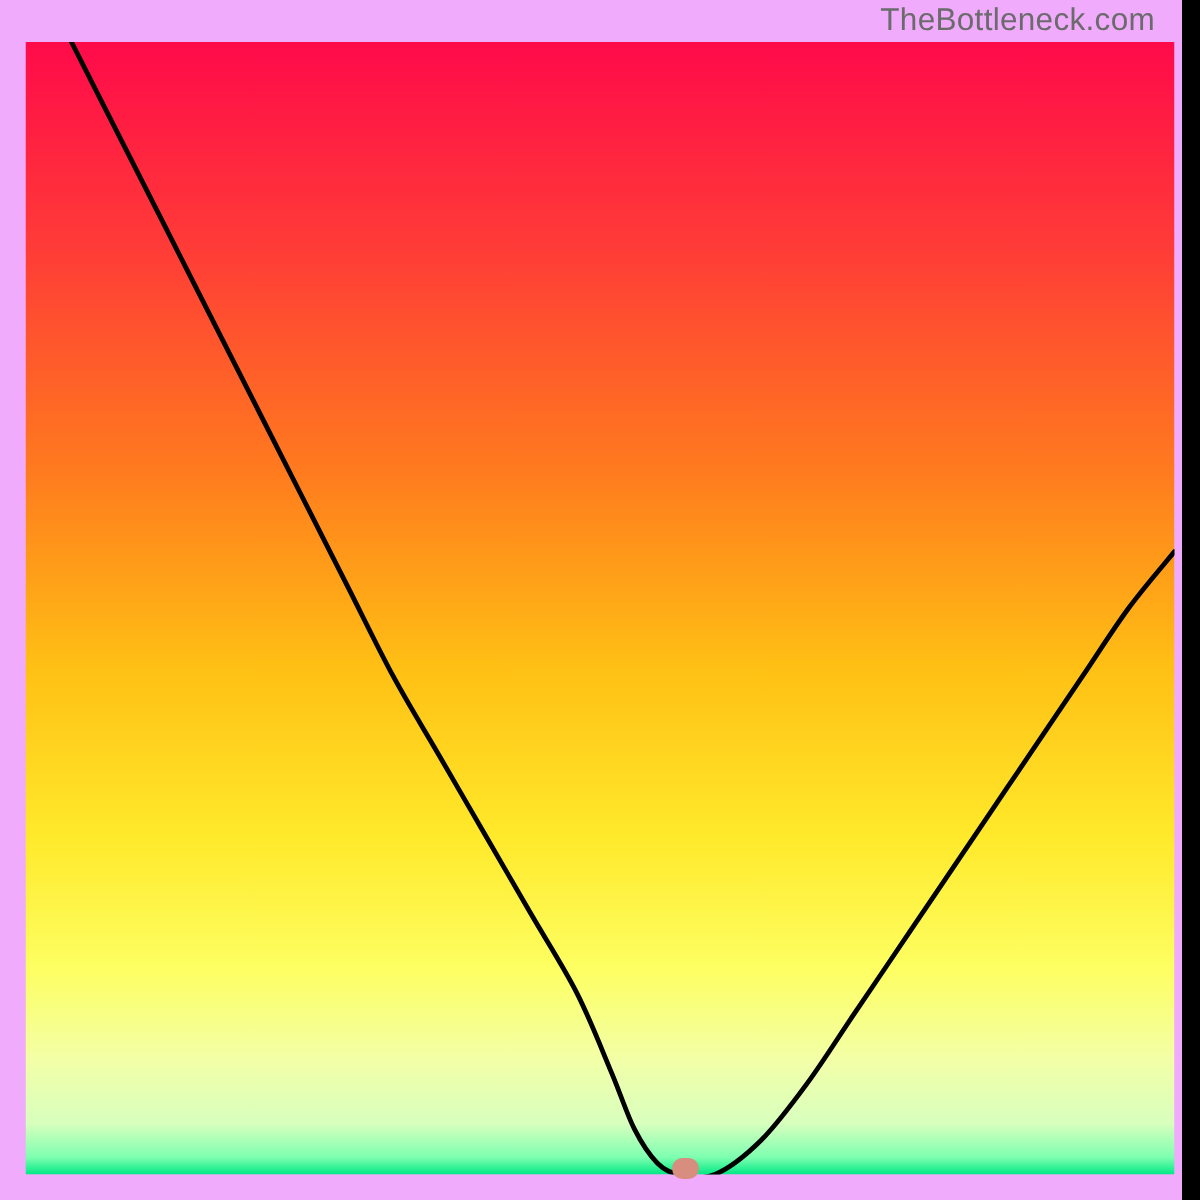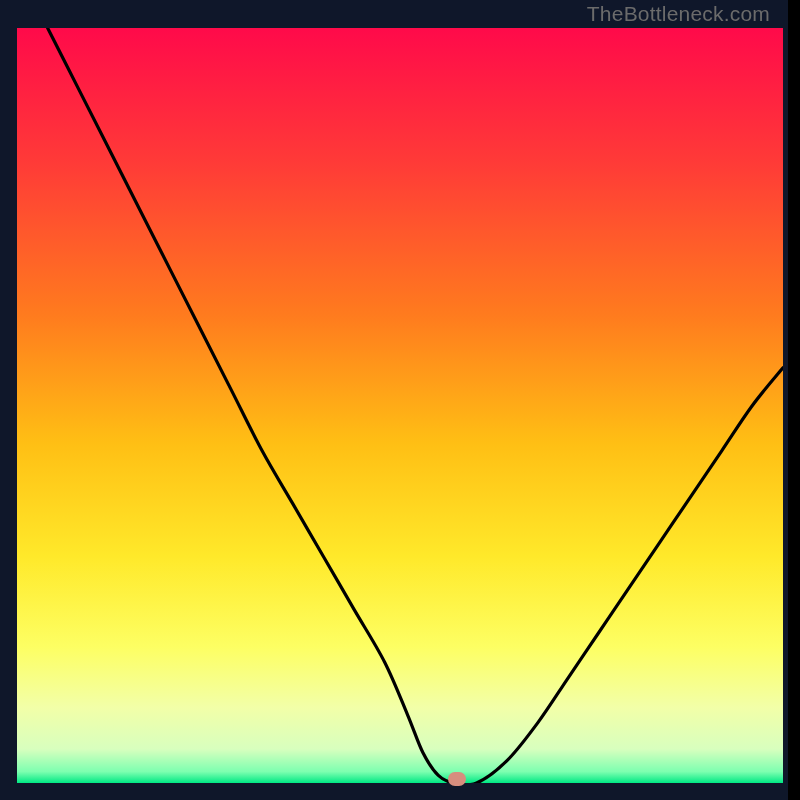--- a/index.html
+++ b/index.html
@@ -8,21 +8,21 @@
     width: 800px;
     height: 800px;
     background: #000;
     overflow: hidden;
     font-family: Arial, Helvetica, sans-serif;
   }
   .stage {
     position: relative;
     width: 788px;
     height: 800px;
-    background: #0f172a;
+    background: #f0abfc;
   }
   .watermark {
     position: absolute;
     top: 2px;
     right: 18px;
     font-size: 21px;
     font-weight: 400;
     color: #6b6b6b;
     letter-spacing: 0.2px;
     z-index: 5;

